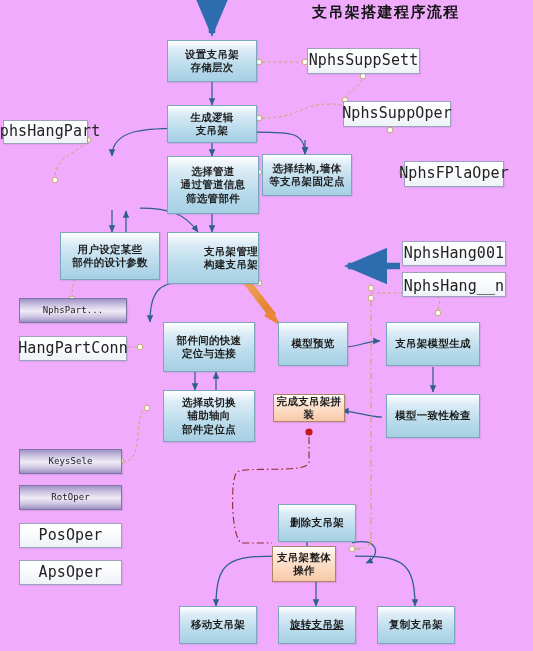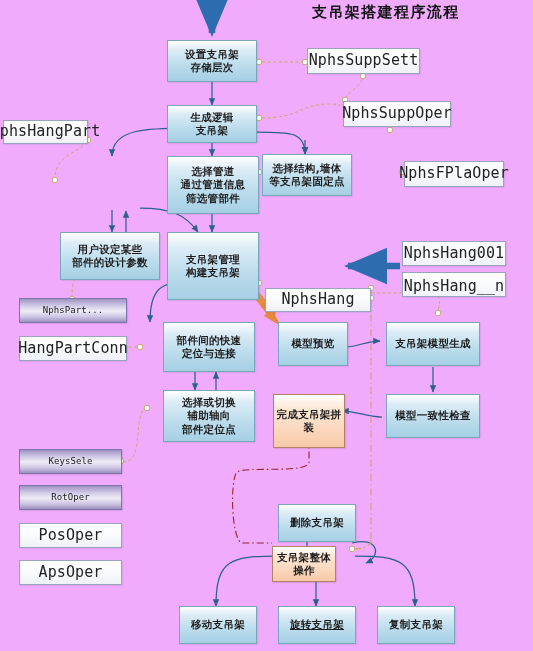--- a/index.html
+++ b/index.html
@@ -189,42 +189,42 @@
   </div>
 
   <div class="node blue" style="left:262px;top:154px;width:90px;height:42px;">
     <span>选择结构,墙体<br>等支吊架固定点</span>
   </div>
 
   <div class="node blue" style="left:60px;top:232px;width:100px;height:48px;">
     <span>用户设定某些<br>部件的设计参数</span>
   </div>
 
-  <div class="node blue" style="left:167px;top:232px;width:92px;height:68px;">
+  <div class="node blue" style="left:167px;top:232px;width:92px;height:52px;justify-content:flex-end;">
     <span>支吊架管理<br>构建支吊架</span>
   </div>
 
 
   <div class="node blue" style="left:163px;top:322px;width:92px;height:50px;">
     <span>部件间的快速<br>定位与连接</span>
   </div>
 
   <div class="node blue" style="left:163px;top:390px;width:92px;height:52px;">
     <span>选择或切换<br>辅助轴向<br>部件定位点</span>
   </div>
 
   <div class="node blue" style="left:278px;top:322px;width:70px;height:44px;">
     <span>模型预览</span>
   </div>
 
   <div class="node blue" style="left:386px;top:322px;width:94px;height:44px;">
     <span>支吊架模型生成</span>
   </div>
 
-  <div class="node peach" style="left:273px;top:394px;width:72px;height:54px;align-items:center;">
+  <div class="node peach" style="left:273px;top:394px;width:72px;height:28px;align-items:center;">
     <span>完成支吊架拼装</span>
   </div>
 
   <div class="node blue" style="left:386px;top:394px;width:94px;height:44px;">
     <span>模型一致性检查</span>
   </div>
 
   <div class="node blue" style="left:278px;top:504px;width:78px;height:38px;">
     <span>删除支吊架</span>
   </div>
@@ -262,23 +262,20 @@
   </div>
 
   <div class="node white" style="left:402px;top:241px;width:104px;height:25px;align-items:center;">
     <span>NphsHang001</span>
   </div>
 
   <div class="node white" style="left:402px;top:272px;width:104px;height:25px;align-items:flex-end;">
     <span>NphsHang__n</span>
   </div>
 
-  <div class="node white" style="left:265px;top:288px;width:106px;height:24px;">
-    <span>NphsHang</span>
-  </div>
 
   <div class="node purple" style="left:19px;top:298px;width:108px;height:25px;">
     <span>NphsPart...</span>
   </div>
 
   <div class="node white" style="left:19px;top:336px;width:108px;height:25px;">
     <span>HangPartConn</span>
   </div>
 
   <div class="node purple" style="left:19px;top:449px;width:103px;height:25px;">

